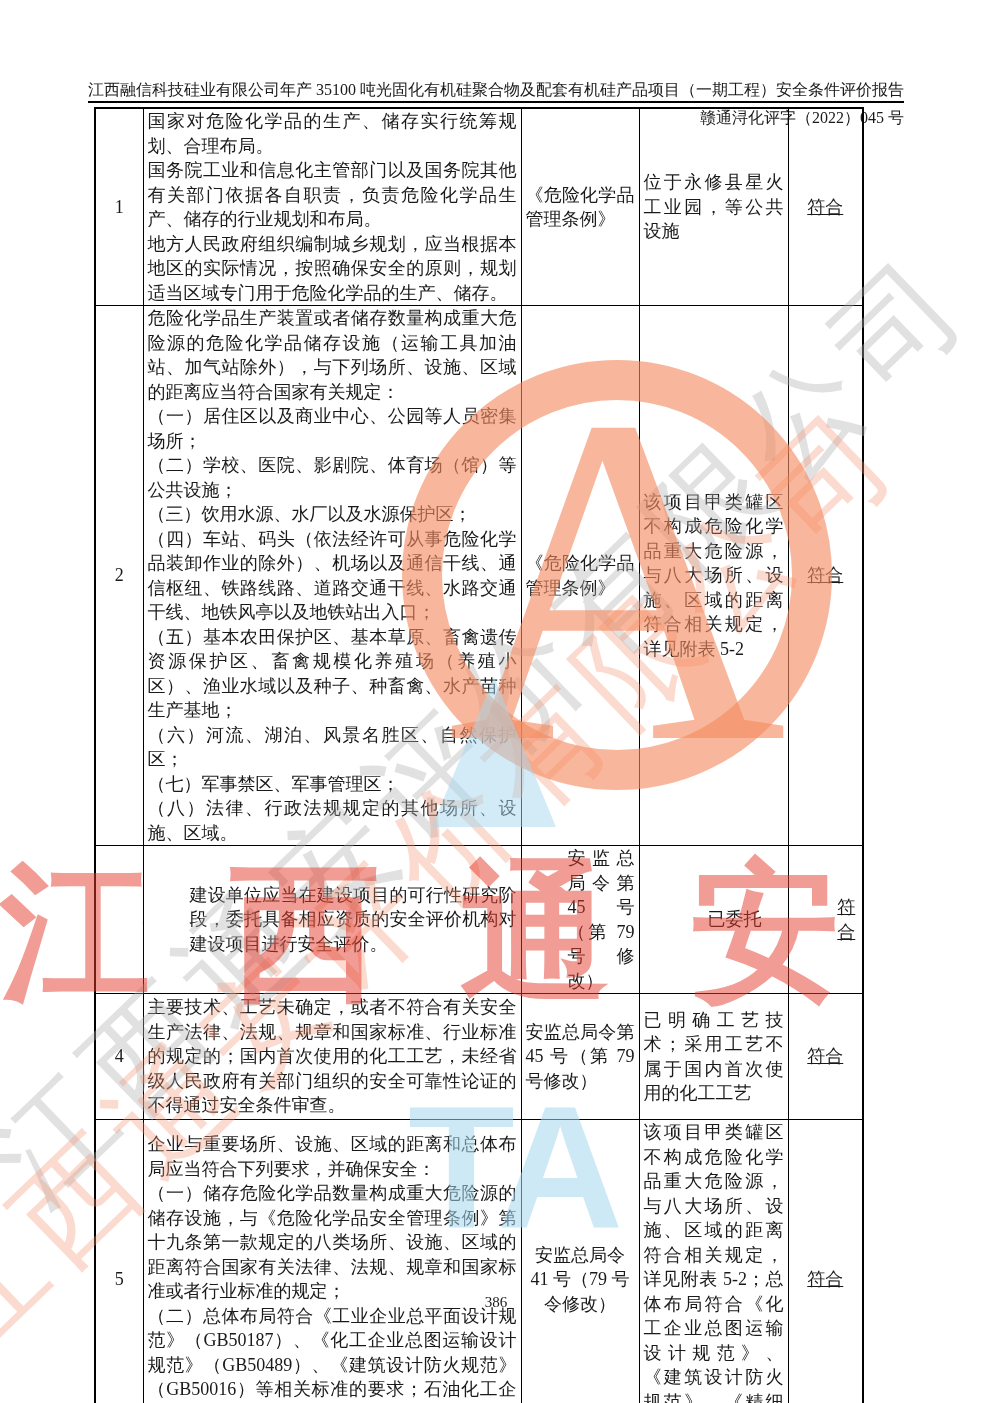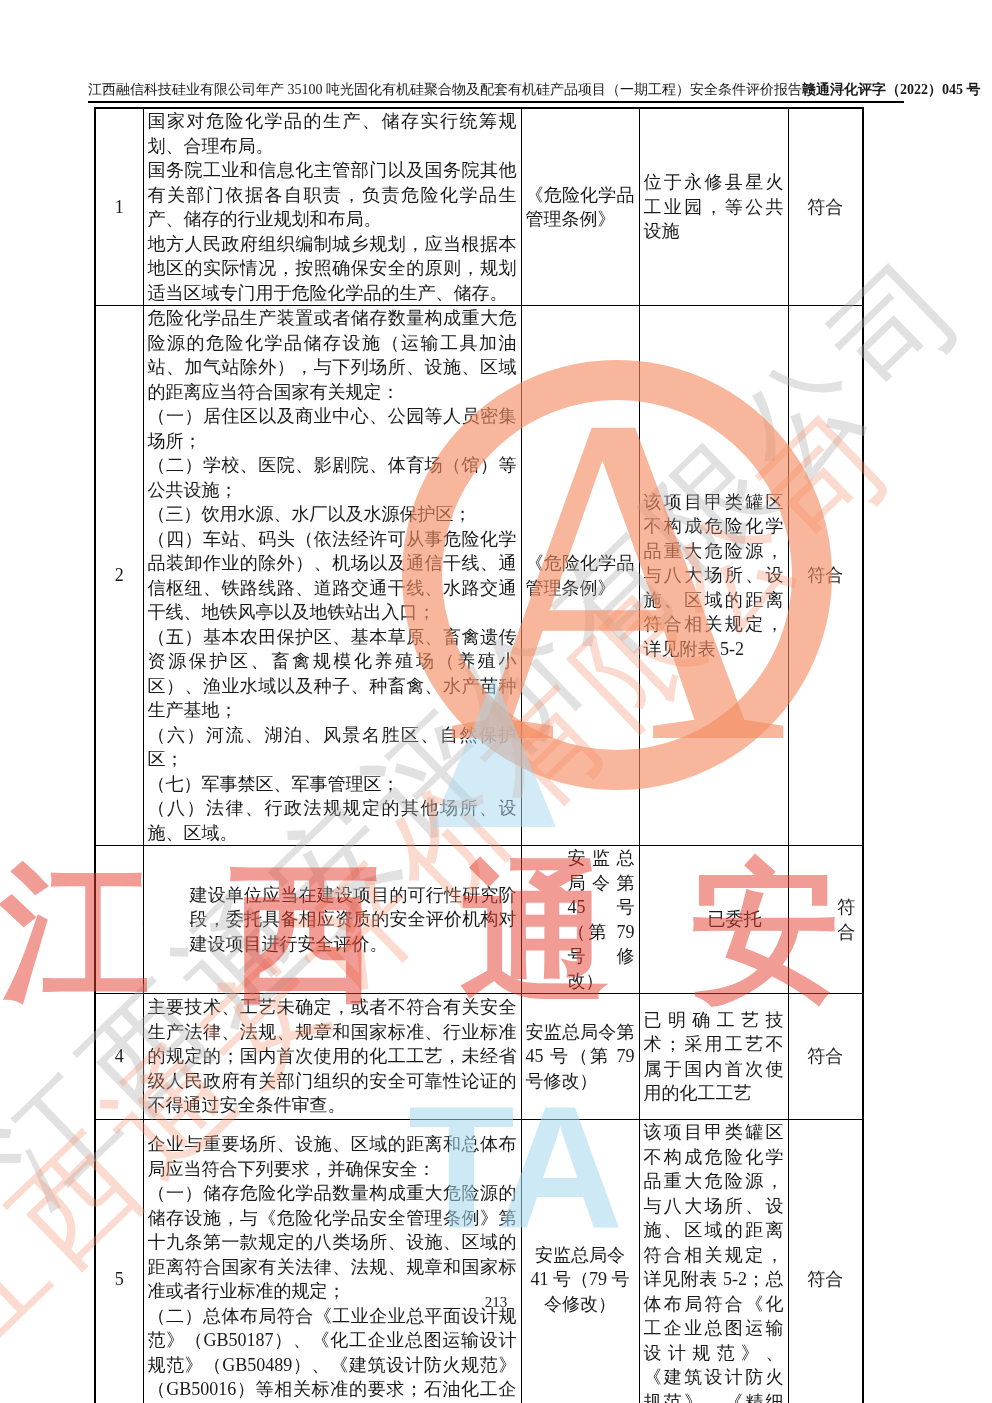--- a/index.html
+++ b/index.html
@@ -7,23 +7,23 @@
     width:992px; height:1403px; position:relative; overflow:hidden;
     background:#ffffff;
     font-family:"Liberation Serif","DejaVu Serif",serif;
     color:#1a1a1a;
   }
 
   
   .doc-header {
     position:absolute; left:88px; top:82px; width:816px;
     display:flex; justify-content:space-between; align-items:flex-end;
-    font-size:14px; line-height:16px; white-space:nowrap;
+    font-size:16px; line-height:16px; white-space:nowrap;flex-direction:column;
   }
-  .doc-header .right { font-weight:bold; }
+  .doc-header .right { font-weight:normal;margin-top:12px; }
   .header-rule {
     position:absolute; left:88px; top:101px; width:816px; height:2px;
     background:#000;
   }
 
   
   .tbl-wrap { position:absolute; left:94px; top:107px; z-index:2; }
   table.compliance {
     border-collapse:collapse; table-layout:fixed; width:768px;
     border:2px solid #000;
@@ -37,21 +37,21 @@
   tr.h2 td { height:510px;margin-left:8px; }
   tr.h3 td { height:71px;padding-left:46px; }
   tr.h4 td { height:125px; }
   tr.h5 td { height:276px; }
   td.no     { text-align:center; padding:0; }
   td.content{ text-align:justify; white-space:pre-wrap; }
   td.basis  { padding:0 2px; text-align:justify; line-height:24px; }
   td.basis.center { text-align:center; }
   td.status { padding:0 1px; text-align:justify; }
   td.status.center { text-align:center; }
-  td.concl  { text-align:center; }
+  td.concl  { text-align:center;text-decoration:underline; }
 
   
   .page-number {
     position:absolute; left:88px; top:1294px; width:816px;
     text-align:center; font-size:15px;
   }
 
   
   .wm { position:absolute; inset:0; z-index:5; pointer-events:none; }
   .wm * { position:absolute; }
@@ -153,21 +153,21 @@
 （一）储存危险化学品数量构成重大危险源的储存设施，与《危险化学品安全管理条例》第十九条第一款规定的八类场所、设施、区域的距离符合国家有关法律、法规、规章和国家标准或者行业标准的规定；
 （二）总体布局符合《工业企业总平面设计规范》（GB50187）、《化工企业总图运输设计规范》（GB50489）、《建筑设计防火规范》（GB50016）等相关标准的要求；石油化工企业还应当符合《石</td>
         <td class="basis center">安监总局令 41 号（79 号令修改）</td>
         <td class="status">该项目甲类罐区不构成危险化学品重大危险源，与八大场所、设施、区域的距离符合相关规定，详见附表 5-2；总体布局符合《化工企业总图运输设计规范》、《建筑设计防火规范》、《精细化工企业工</td>
         <td class="concl">符合</td>
       </tr>
     </tbody>
   </table>
 </div>
 
-<div class="page-number">213</div>
+<div class="page-number">386</div>
 
 <div class="wm">
   <div class="wm-diag wm-diag-gray">江西通安评价有限公司</div>
   <div class="wm-diag wm-diag-orange">江西通安评价有限公司</div>
   <div class="wm-circle"></div>
   <div class="wm-a">A</div>
   <div class="wm-blue-tri"></div>
   <div class="wm-ta">TA</div>
   <div class="wm-red">江西通安</div>
 </div>

